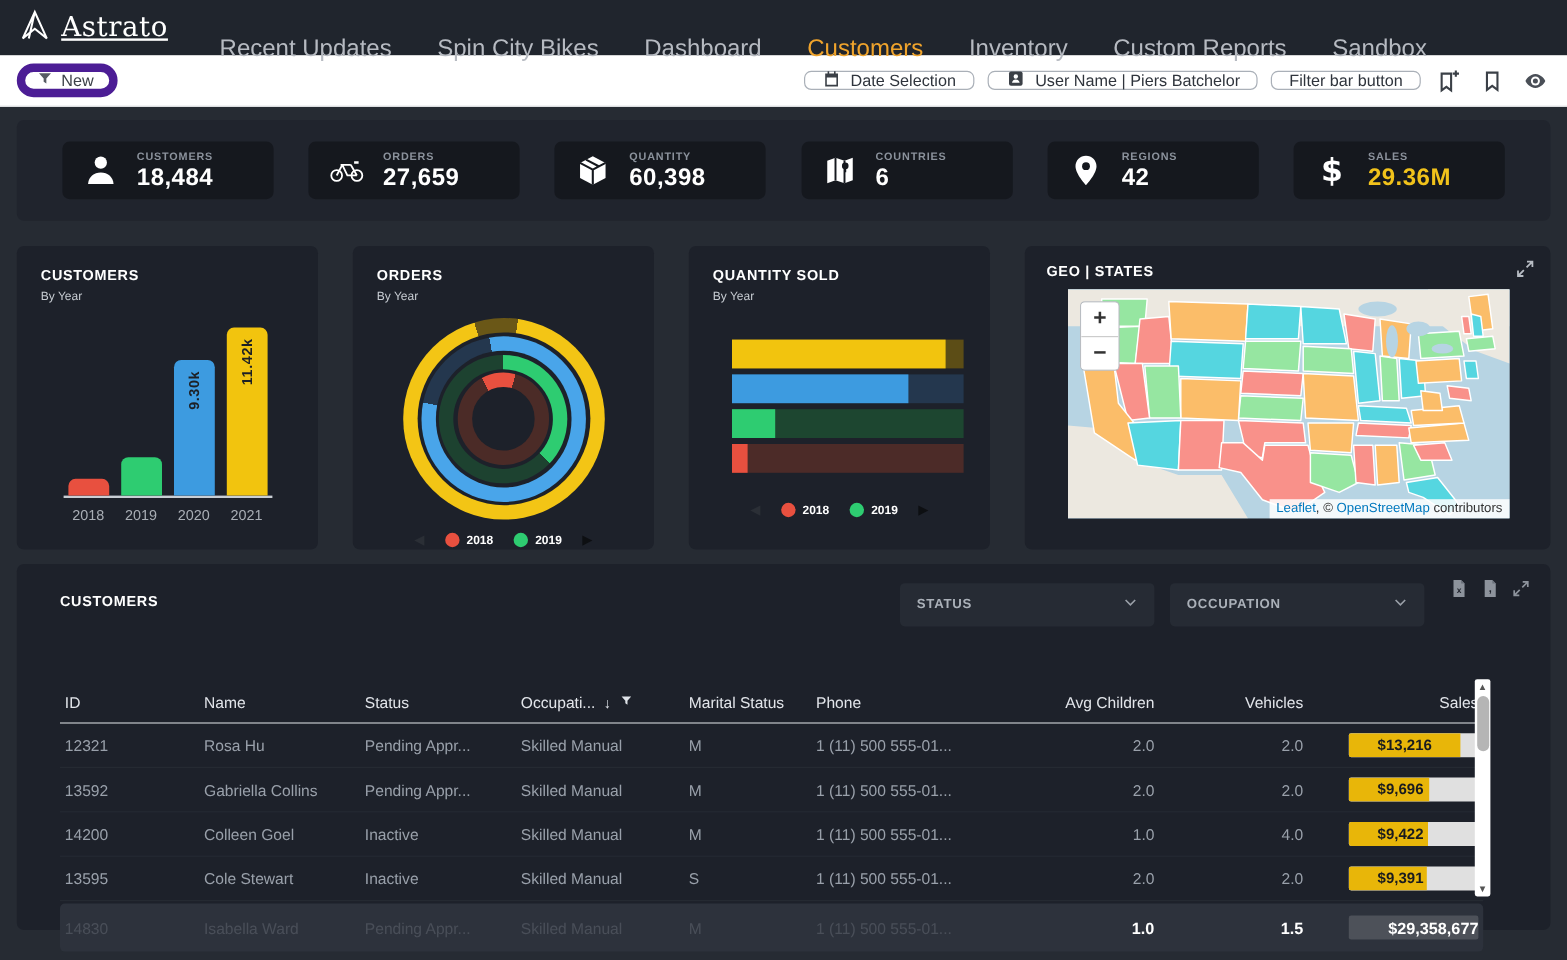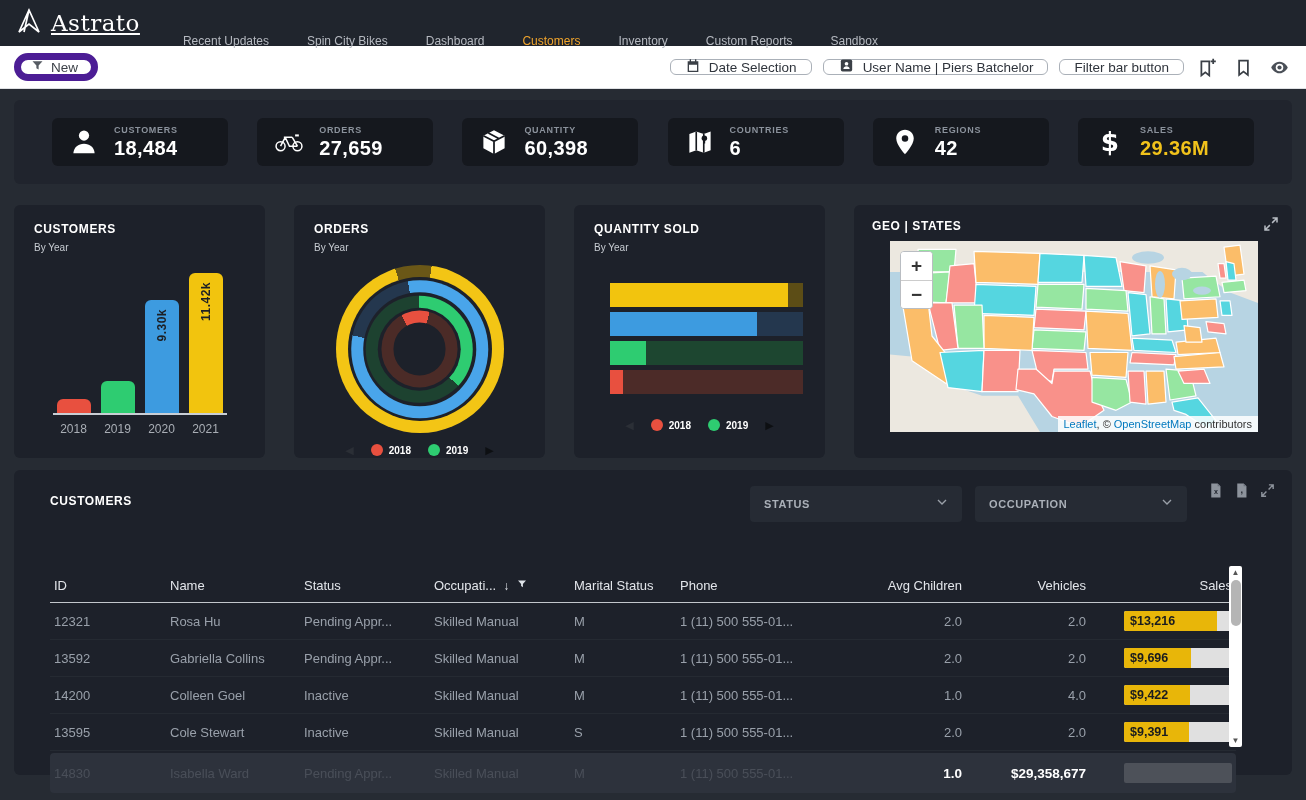--- a/index.html
+++ b/index.html
@@ -4,21 +4,21 @@
 <style>
   * { margin:0; padding:0; box-sizing:border-box; }
   html,body { width:1306px; height:800px; overflow:hidden; background:#262b33;
     font-family:"Liberation Sans", sans-serif; }
 
   
   .topnav { height:46px; background:#20252d; display:flex; align-items:center; padding:0 16px; }
   .logo { display:flex; align-items:center; gap:9px; color:#fff; cursor:pointer;text-decoration:underline; }
   .logo-text { font-family:"DejaVu Serif", serif; font-size:23px; letter-spacing:.5px; }
   .nav-items { display:flex; align-items:center; margin-left:24px; }
-  .nav-item { color:#b6bac1; font-size:12px; padding:0 19px; line-height:46px; cursor:pointer; white-space:nowrap;margin-top:36px; }
+  .nav-item { color:#b6bac1; font-size:20px; padding:0 19px; line-height:46px; cursor:pointer; white-space:nowrap;margin-top:36px; }
   .nav-item.active { color:#f0a42c; }
 
   
   .toolbar { height:43px; background:#fff; border-bottom:1px solid #dfe1e4;
     display:flex; align-items:center; padding:0 14px; }
   .chip-new { display:flex; align-items:center; gap:6px; height:28px; padding:0 13px 0 9px;
     border:7px solid #4c1d95; border-radius:15px; background:#fff; color:#3c4148;
     font-size:13.5px; cursor:pointer; }
   .tb-right { margin-left:auto; display:flex; align-items:center; gap:11px; }
   .tb-btn { display:flex; align-items:center; gap:8px; height:16px; padding:0 14px;
@@ -103,21 +103,21 @@
   .tablebox { margin-top:64px; width:1186px; }
   .thead { border-bottom:1px solid #c3c7cc; }
   .th { color:#e2e5ea; font-size:13px; padding:6px 4px 9px 4px; display:flex; align-items:center; gap:7px; }
   .th.r, .td.r { justify-content:flex-end; text-align:right; }
   .sort-arrow { color:#dfe3e8; font-size:12px; }
   .trow { border-bottom:1px solid #252a32; }
   .td { color:#99a0aa; font-size:13px; padding:8px 4px; display:flex; align-items:center; min-height:34px; }
   .sales-cell { justify-content:flex-end; }
   .sbar { width:108px; height:20px; background:#e0e0e0; border-radius:2px; position:relative; overflow:hidden; }
   .sfill { position:absolute; left:0; top:0; bottom:0; background:#e8b609; }
-  .slabel { position:absolute; left:6px; top:50%; transform:translateY(-50%);
+  .slabel { position:absolute; left:24px; top:50%; transform:translateY(-50%);
     font-size:12.5px; font-weight:bold; color:#191b1f; }
 
   .totals { position:relative; background:#2d323c; border-radius:4px; margin-top:2px; height:40px; }
   .ghost-layer { position:absolute; inset:0; opacity:.2; }
   .ghost-layer .td { color:#b7bdc7; }
   .sbar.ghost { background:#cfcfcf; }
   .tot-layer { position:absolute; inset:0; }
   .tot { color:#fff; font-weight:bold; font-size:13.5px; }
 
   .vscroll { position:absolute; right:50px; top:96px; bottom:28px; width:13px;
@@ -597,20 +597,21 @@
             </div>
           </div>
           <div class="tgrid tot-layer">
             <div class="td"></div>
             <div class="td"></div>
             <div class="td"></div>
             <div class="td"></div>
             <div class="td"></div>
             <div class="td"></div>
             <div class="td r tot">1.0</div>
+            <div class="td r tot">1.5</div>
             <div class="td r tot">$29,358,677</div>
           </div>
         </div>
     </div>
 
     <div class="vscroll">
       <div class="varr" style="top:2px">▲</div>
       <div class="vthumb"></div>
       <div class="varr" style="bottom:2px">▼</div>
     </div>

